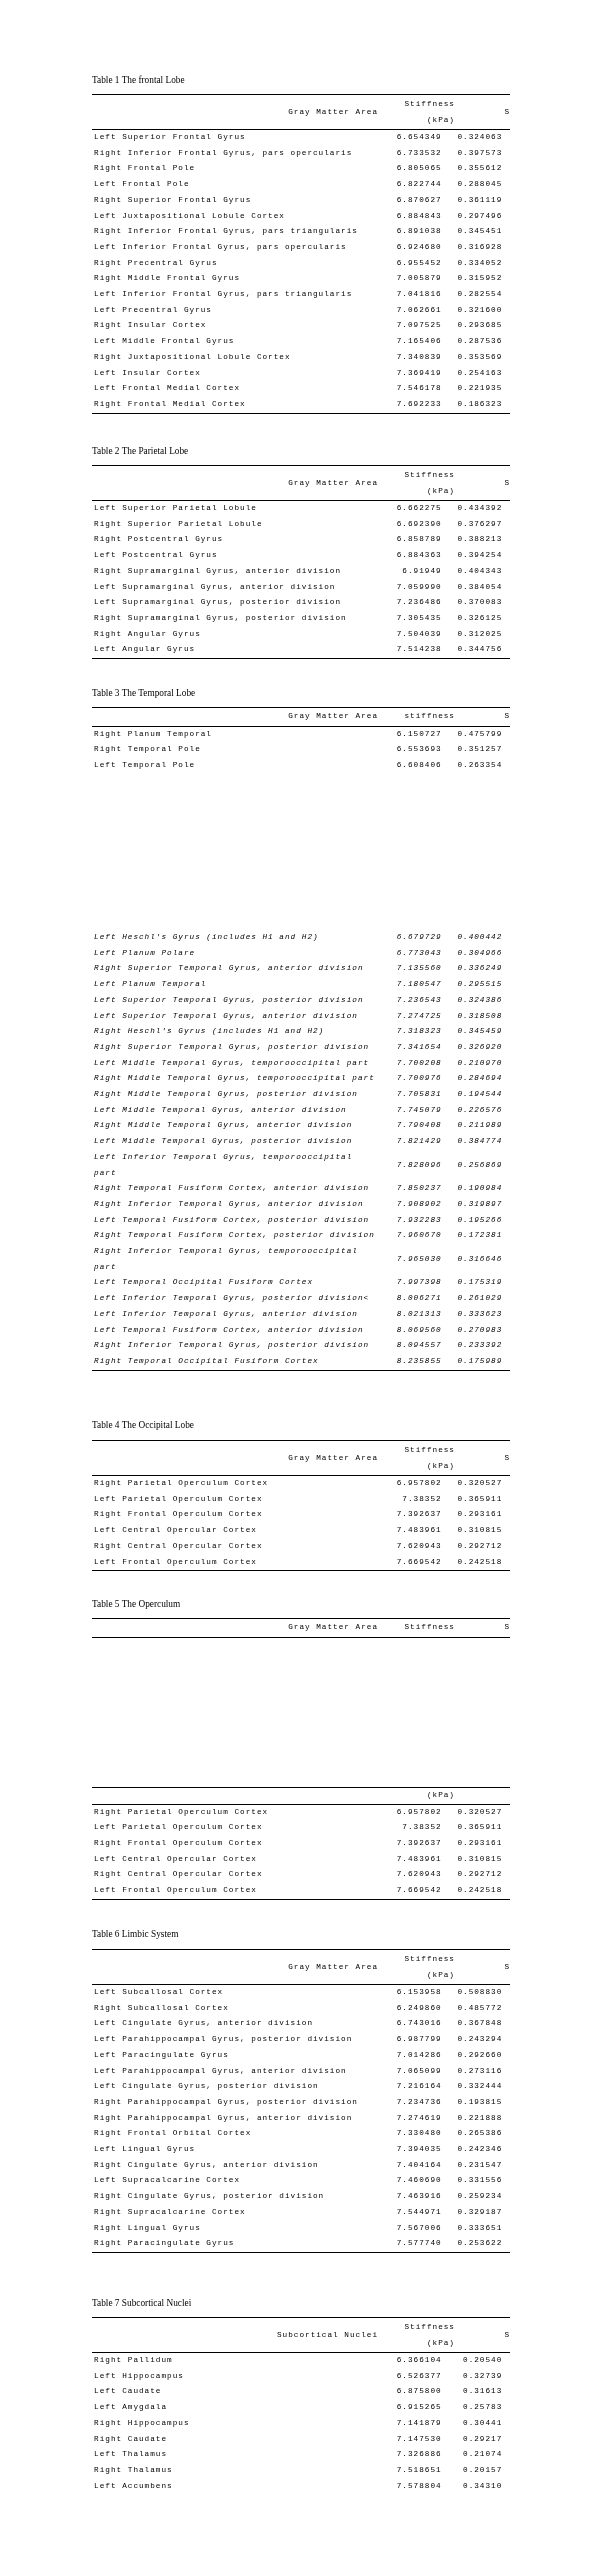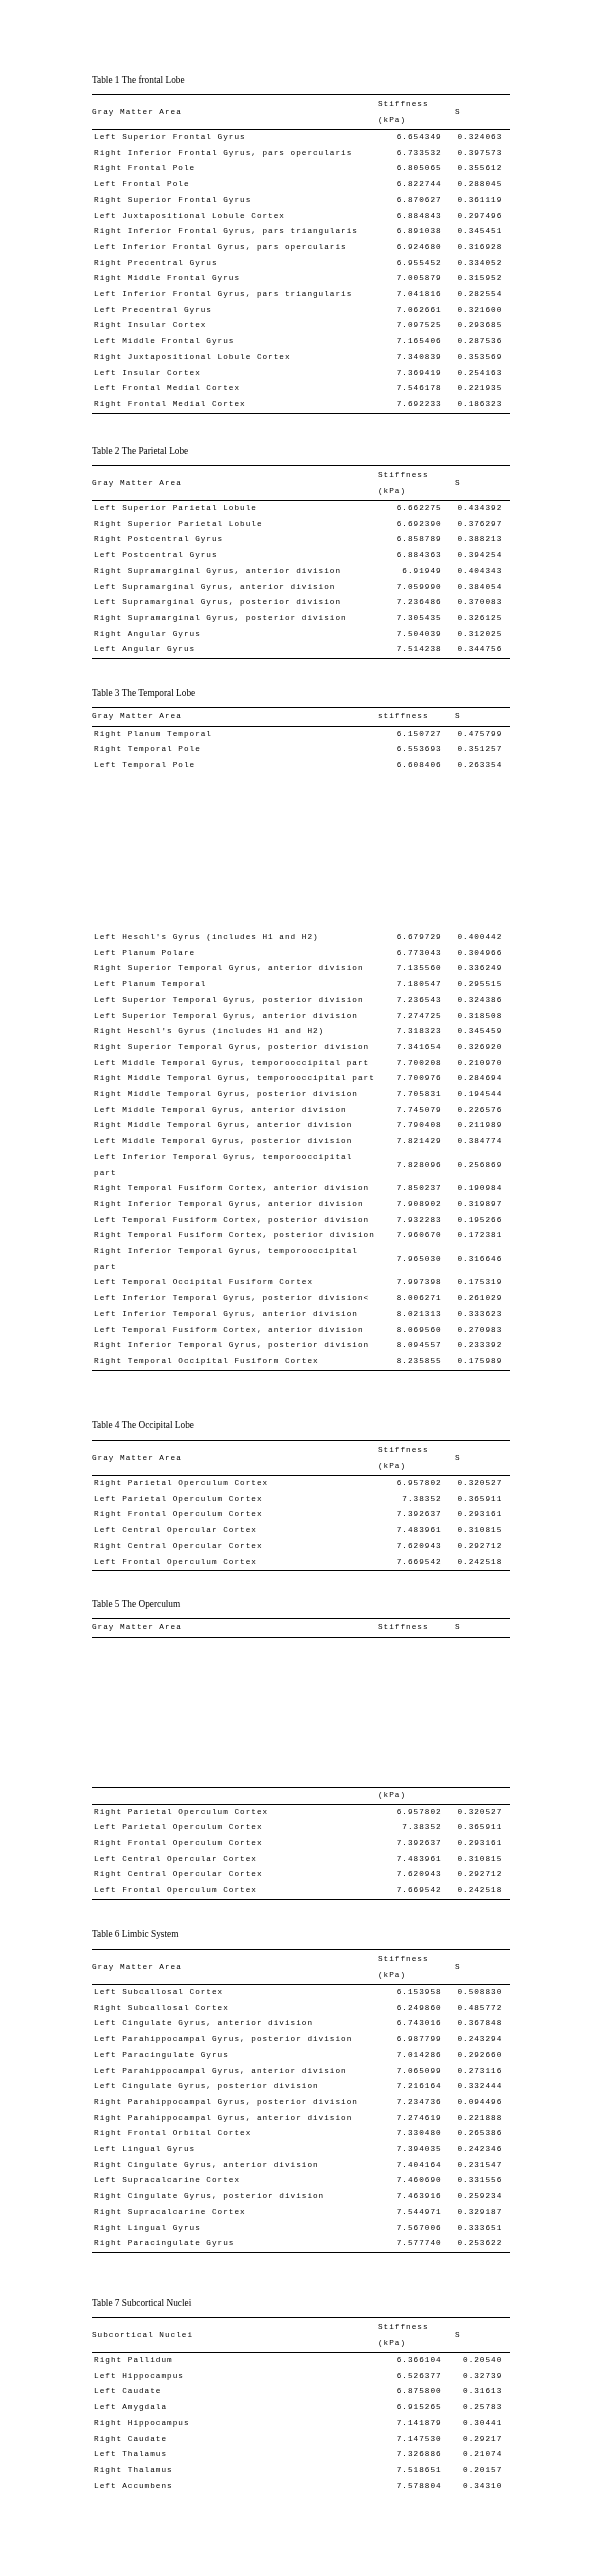--- a/index.html
+++ b/index.html
@@ -8,25 +8,25 @@
     background:#ffffff; color:#000000;
     font-family:"Liberation Mono", monospace;
   }
   .tbl-title {
     position:absolute; left:92px; width:418px;
     font-family:"Liberation Serif", serif; font-weight:normal;
     font-size:9.3px; line-height:11.3px; color:#000;
     white-space:nowrap;
   }
   .seg { position:absolute; left:92px; width:418px; border-top:1.5px solid #000; }
-  .seg.no-top { border-top:none; }
+  .seg.no-top { border-top:none;font-style:italic; }
   .seg.bb { border-bottom:1.5px solid #000; }
   .seg table { width:418px; border-collapse:collapse; table-layout:fixed; }
   col.w1 { width:286px; } col.w2 { width:77px; } col.w3 { width:55px; }
-  thead th { font-weight:normal; font-size:7.7px; letter-spacing:1px; text-align:left; padding:0; border-bottom:1px solid #000; vertical-align:middle; }
+  thead th { font-weight:normal; font-size:7.7px; letter-spacing:1px; text-align:right; padding:0; border-bottom:1px solid #000; vertical-align:middle; }
   thead.two-line th { padding:1px 0; }
   thead.two-line th div { line-height:16px; }
   thead.one-line th { line-height:17.5px; }
   thead.kpa-line th { line-height:15.5px; }
   tbody td { font-size:7.7px; letter-spacing:1px; padding:0; vertical-align:middle; line-height:15.7px; }
   tbody td.c0 { text-align:left; padding-left:2.1px; white-space:normal; word-wrap:normal; }
   tbody td.c1 { text-align:right; padding-right:13.4px; white-space:nowrap; }
   tbody td.c2 { text-align:right; padding-right:7.7px; white-space:nowrap; }
 </style>
 </head>
@@ -565,21 +565,21 @@
           <td class="c2">0.273116</td>
         </tr>
         <tr>
           <td class="c0">Left Cingulate Gyrus, posterior division</td>
           <td class="c1">7.216164</td>
           <td class="c2">0.332444</td>
         </tr>
         <tr>
           <td class="c0">Right Parahippocampal Gyrus, posterior division</td>
           <td class="c1">7.234736</td>
-          <td class="c2">0.094496</td>
+          <td class="c2">0.193815</td>
         </tr>
         <tr>
           <td class="c0">Right Parahippocampal Gyrus, anterior division</td>
           <td class="c1">7.274619</td>
           <td class="c2">0.221888</td>
         </tr>
         <tr>
           <td class="c0">Right Frontal Orbital Cortex</td>
           <td class="c1">7.330480</td>
           <td class="c2">0.265386</td>

